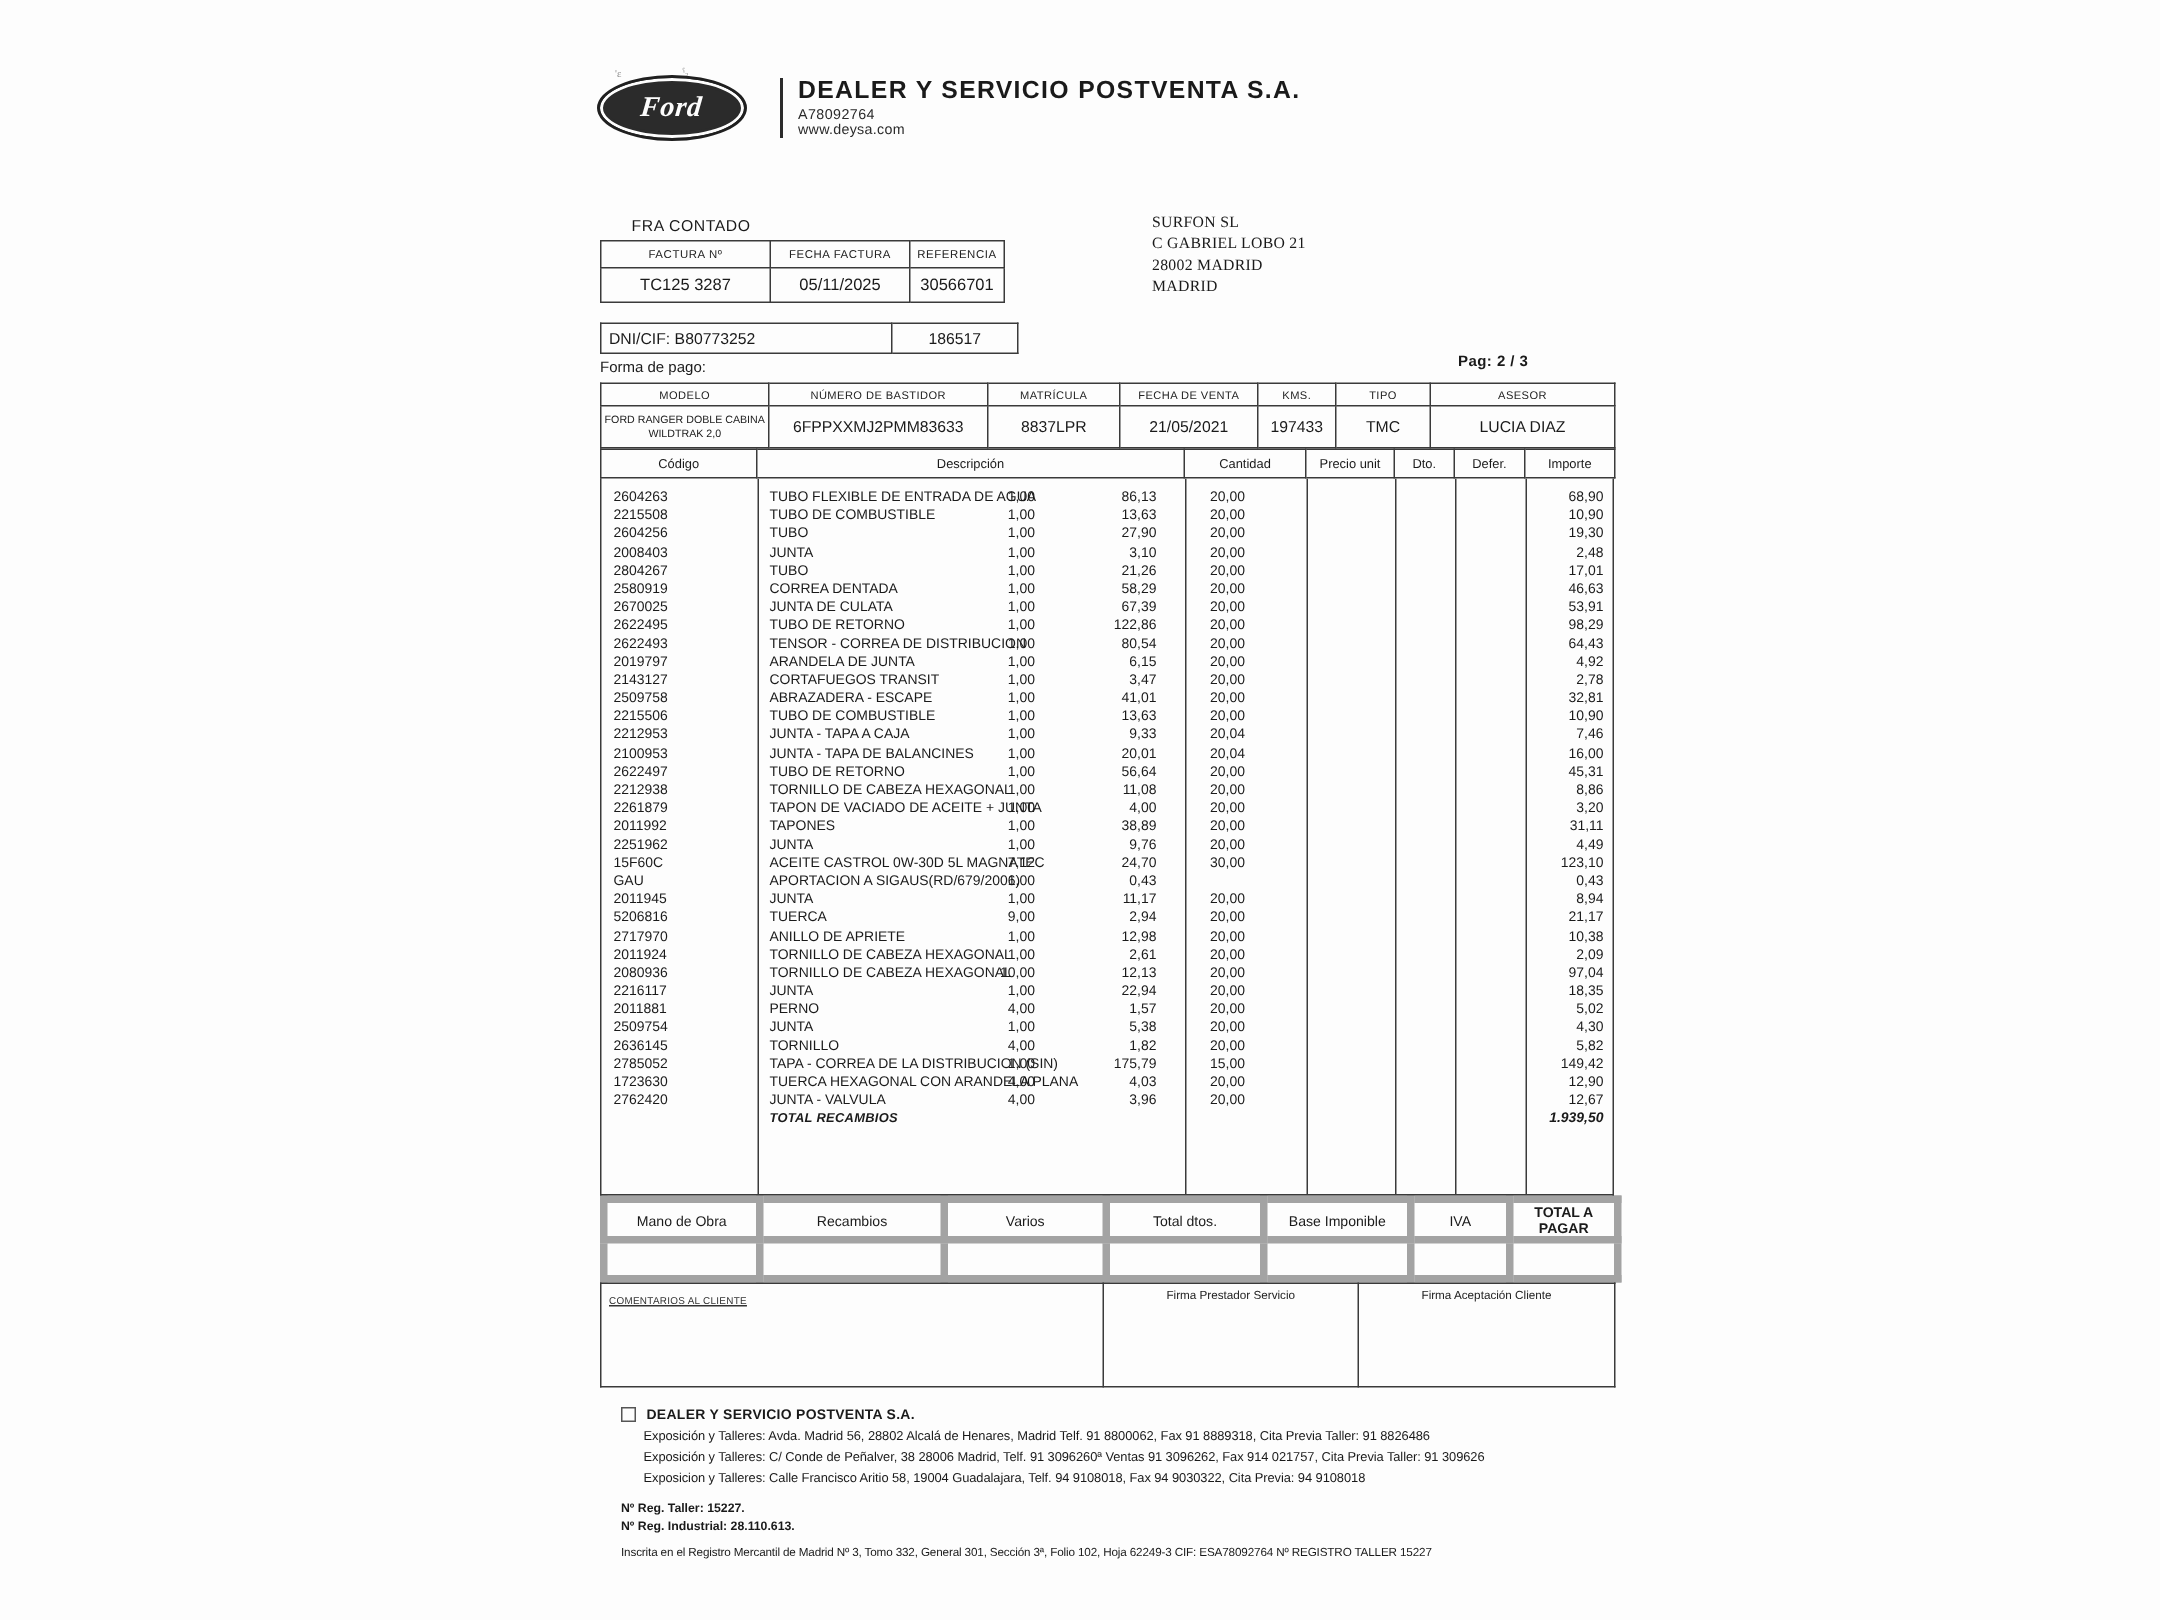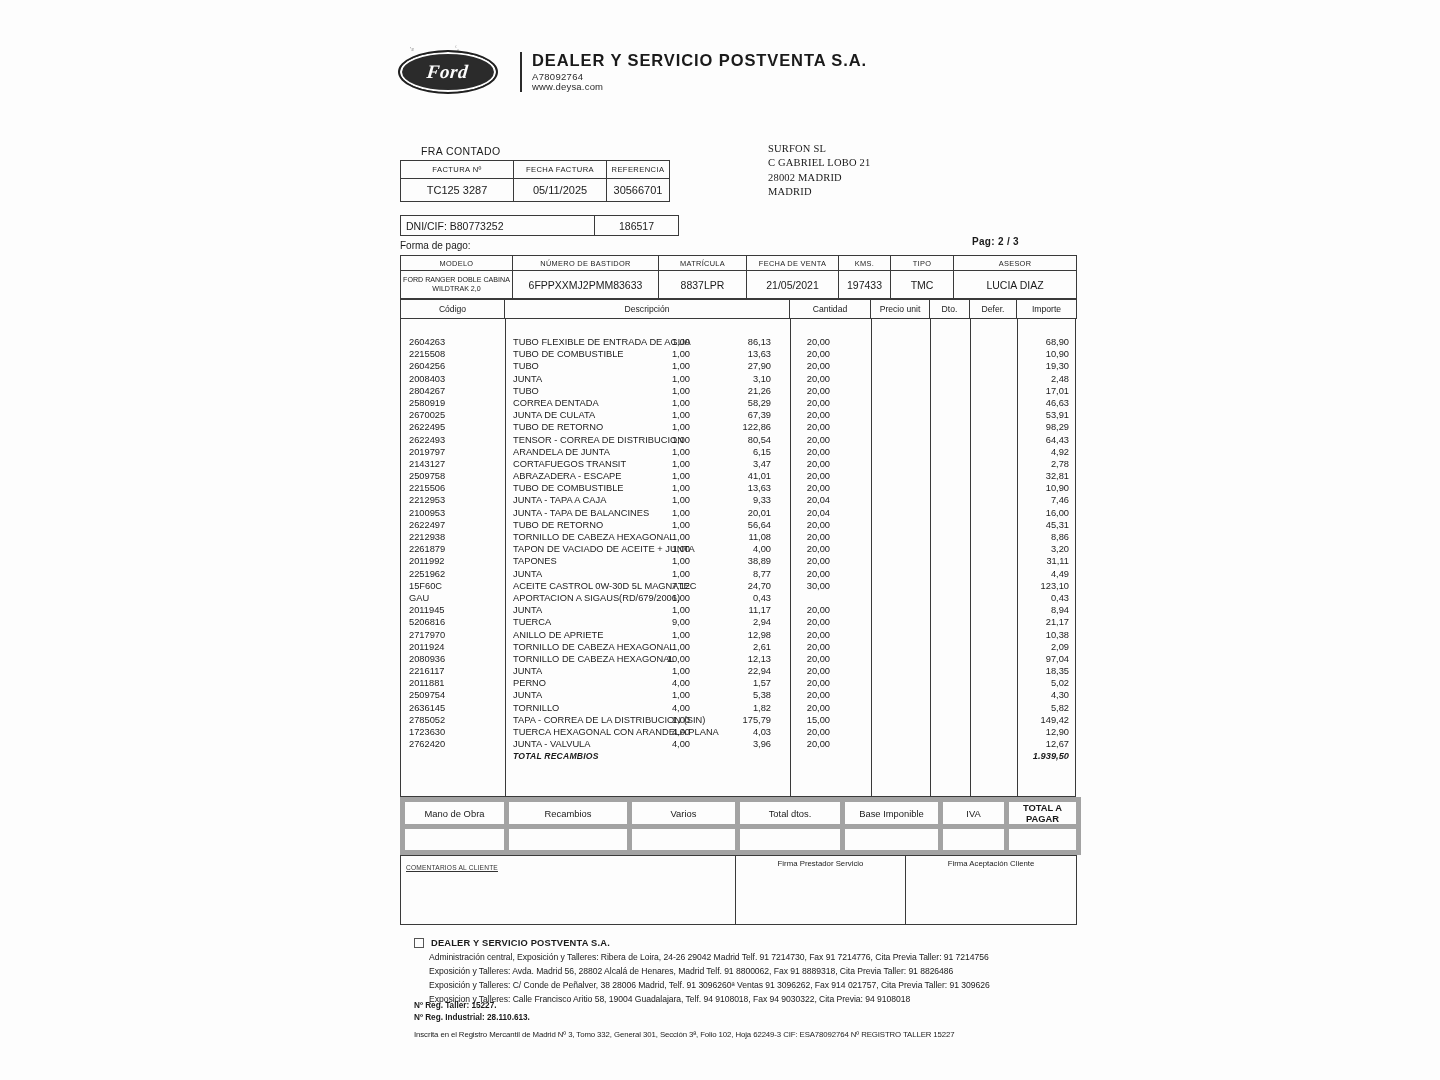--- a/index.html
+++ b/index.html
@@ -209,21 +209,21 @@
     overflow: hidden;
   }
   .vrule {
     position: absolute;
     top: 0; bottom: 0;
     width: 1px;
     background: #3a3a3a;
   }
   .items-list {
     position: absolute;
-    left: 0; top: 18px;
+    left: 0; top: 7px;
     width: 676px;
   }
   .irow {
     height: 12.2px;
     position: relative;
     font-size: 9.3px;
     white-space: nowrap;
   }
   .i-code  { position: absolute; left: 8px;  }
   .i-desc  { position: absolute; left: 112px; }
@@ -635,21 +635,21 @@
             <span class="i-desc">TAPONES</span>
             <span class="i-qty">1,00</span>
             <span class="i-price">38,89</span>
             <span class="i-dto">20,00</span>
             <span class="i-imp">31,11</span>
           </div>
           <div class="irow">
             <span class="i-code">2251962</span>
             <span class="i-desc">JUNTA</span>
             <span class="i-qty">1,00</span>
-            <span class="i-price">8,77</span>
+            <span class="i-price">9,76</span>
             <span class="i-dto">20,00</span>
             <span class="i-imp">4,49</span>
           </div>
           <div class="irow">
             <span class="i-code">15F60C</span>
             <span class="i-desc">ACEITE CASTROL 0W-30D  5L MAGNATEC</span>
             <span class="i-qty">7,12</span>
             <span class="i-price">24,70</span>
             <span class="i-dto">30,00</span>
             <span class="i-imp">123,10</span>
@@ -819,21 +819,20 @@
     </tbody>
       </table>
   </div>
 
   <div class="footer">
     <div class="foot-title-row">
       <span class="foot-box"></span>
       <span class="foot-title">DEALER Y SERVICIO POSTVENTA S.A.</span>
     </div>
     <div class="foot-lines">
-      <div class="foot-line">Administración central, Exposición y Talleres: Ribera de Loira, 24-26  29042 Madrid  Telf. 91 7214730, Fax 91 7214776, Cita Previa Taller: 91 7214756</div>
       <div class="foot-line">Exposición y Talleres:  Avda. Madrid 56, 28802 Alcalá de Henares, Madrid  Telf. 91 8800062, Fax 91 8889318, Cita Previa Taller: 91 8826486</div>
       <div class="foot-line">Exposición y Talleres: C/ Conde de Peñalver, 38 28006 Madrid,  Telf. 91 3096260ª  Ventas 91 3096262, Fax 914 021757, Cita Previa Taller: 91 309626</div>
       <div class="foot-line">Exposicion y Talleres: Calle Francisco Aritio 58, 19004 Guadalajara, Telf. 94 9108018, Fax 94 9030322, Cita Previa: 94 9108018</div>
     </div>
   </div>
 
   <div class="reg-block">
     <div class="reg-line">Nº Reg. Taller: 15227.</div>
     <div class="reg-line">Nº Reg. Industrial: 28.110.613.</div>
     <div class="reg-merc">Inscrita en el Registro Mercantil de Madrid Nº 3, Tomo 332,  General 301, Sección 3ª, Folio 102, Hoja 62249-3 CIF: ESA78092764    Nº REGISTRO TALLER 15227</div>

